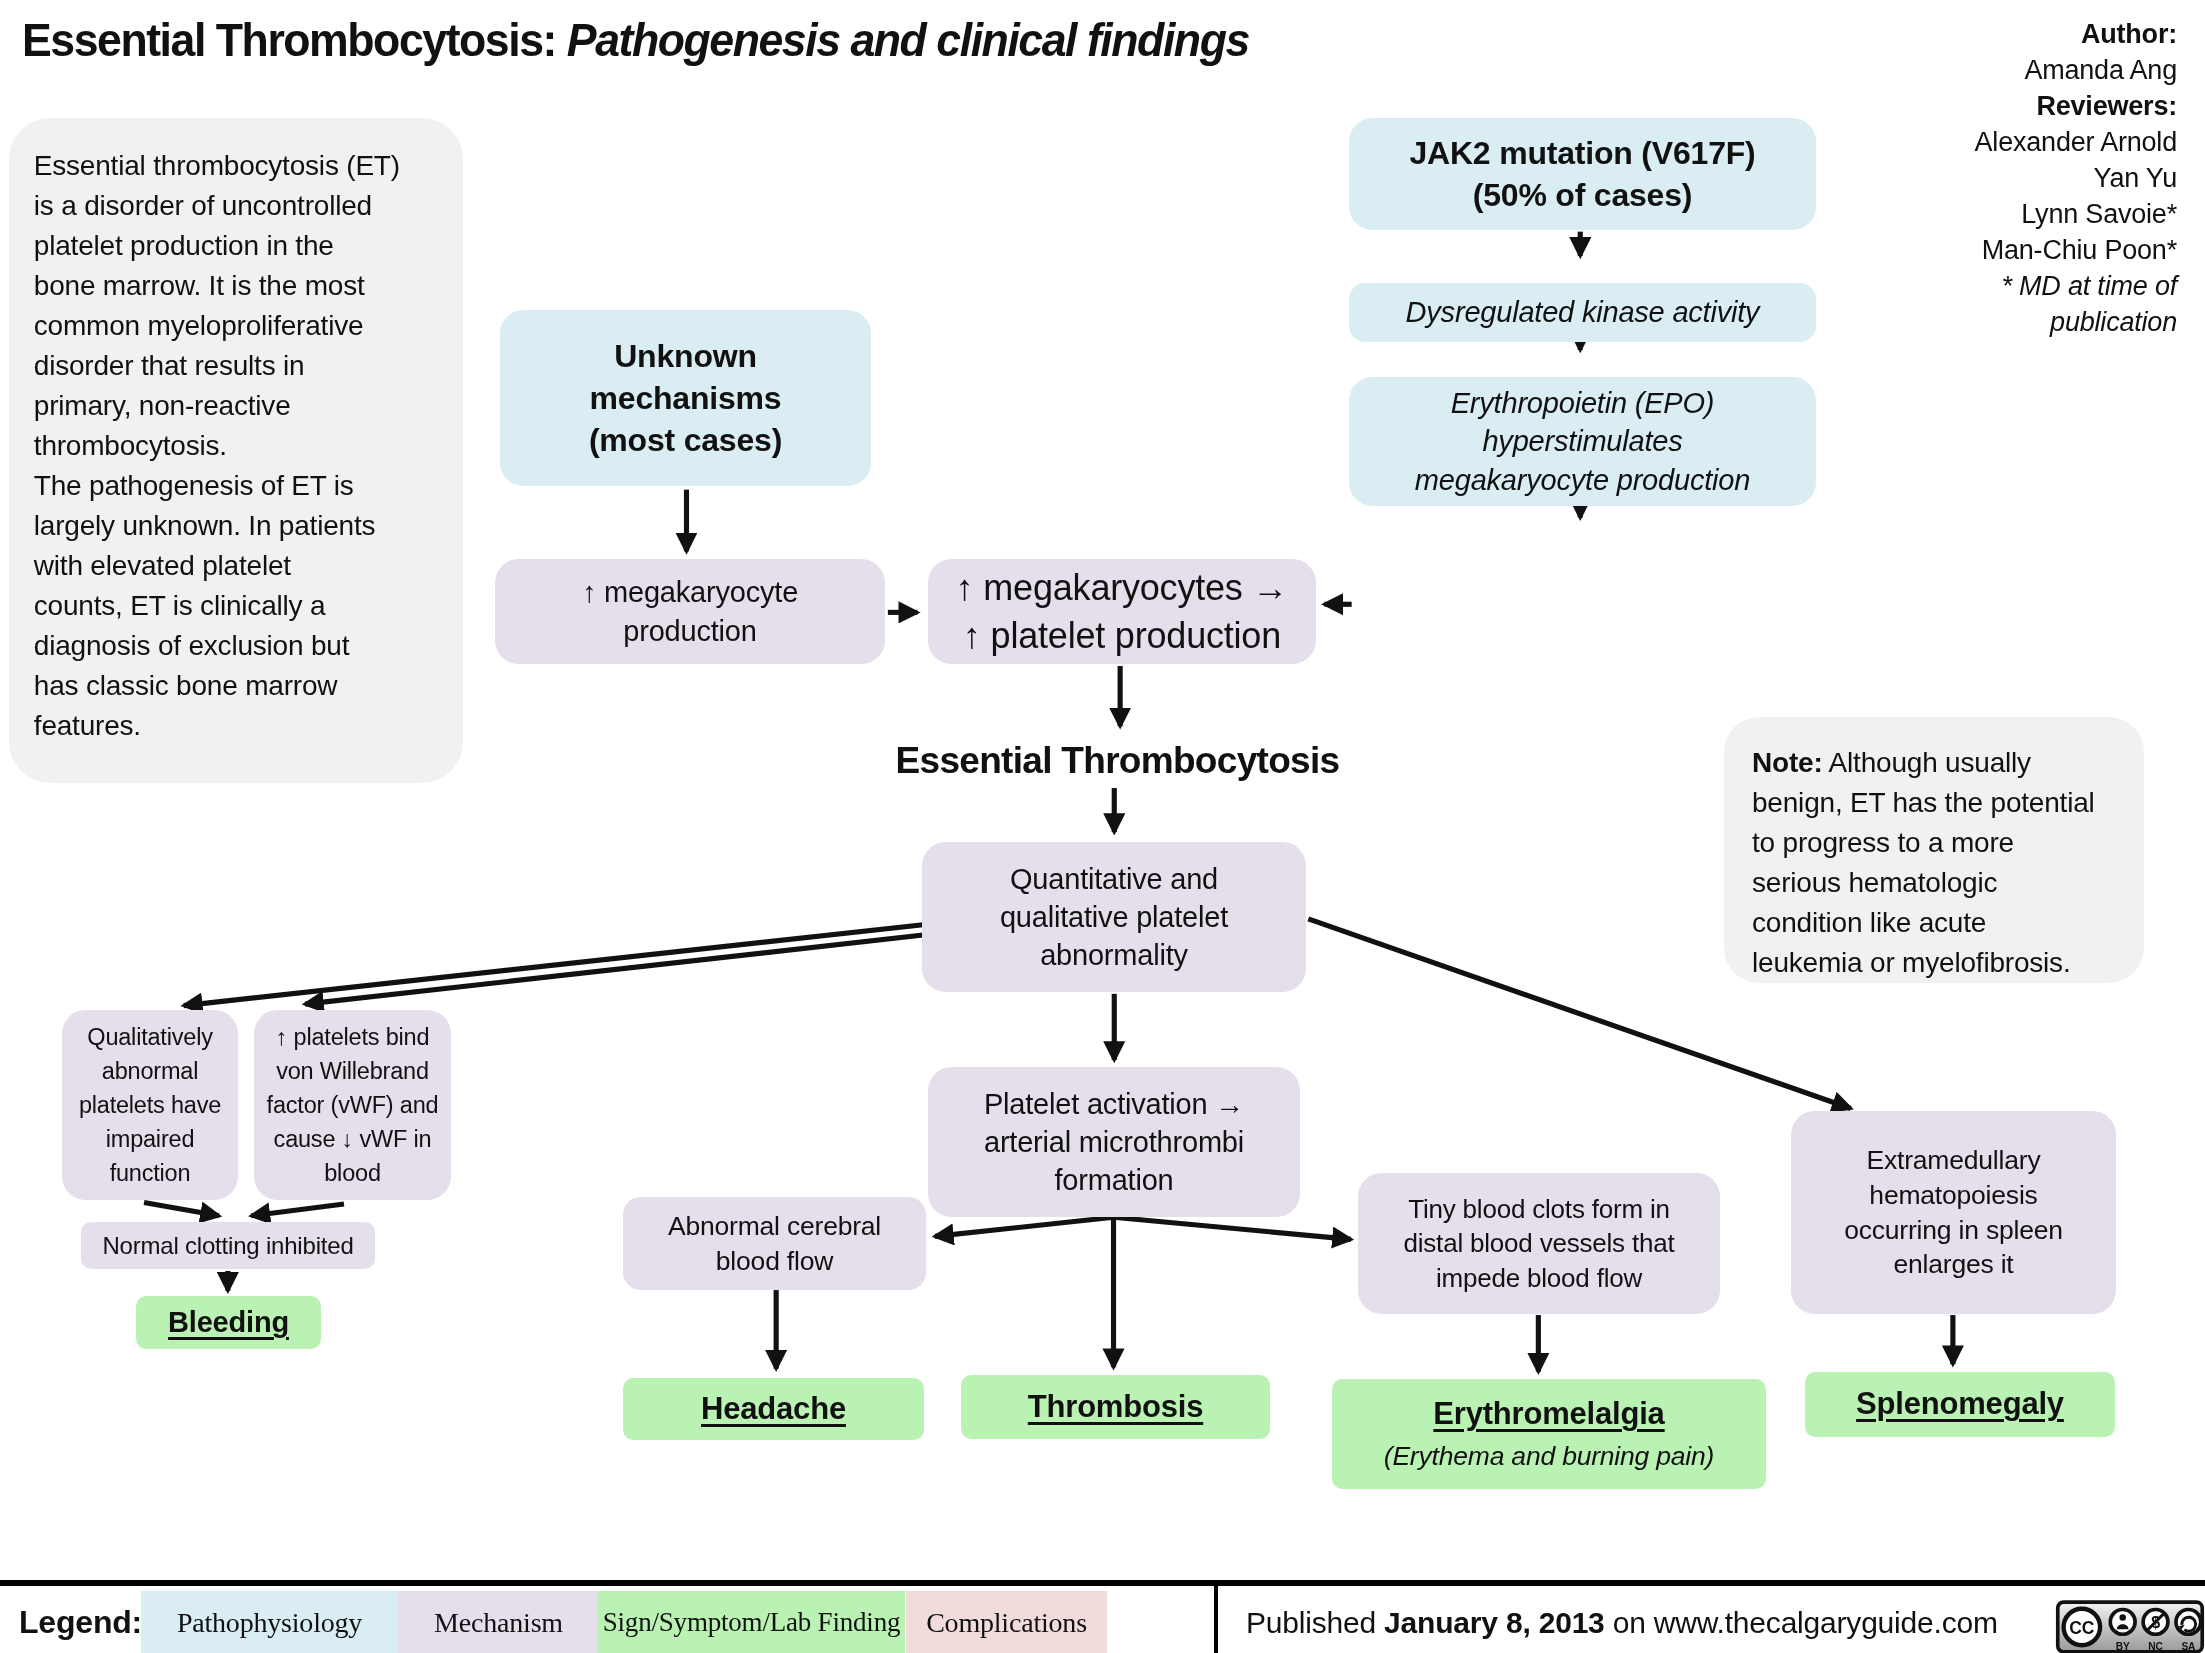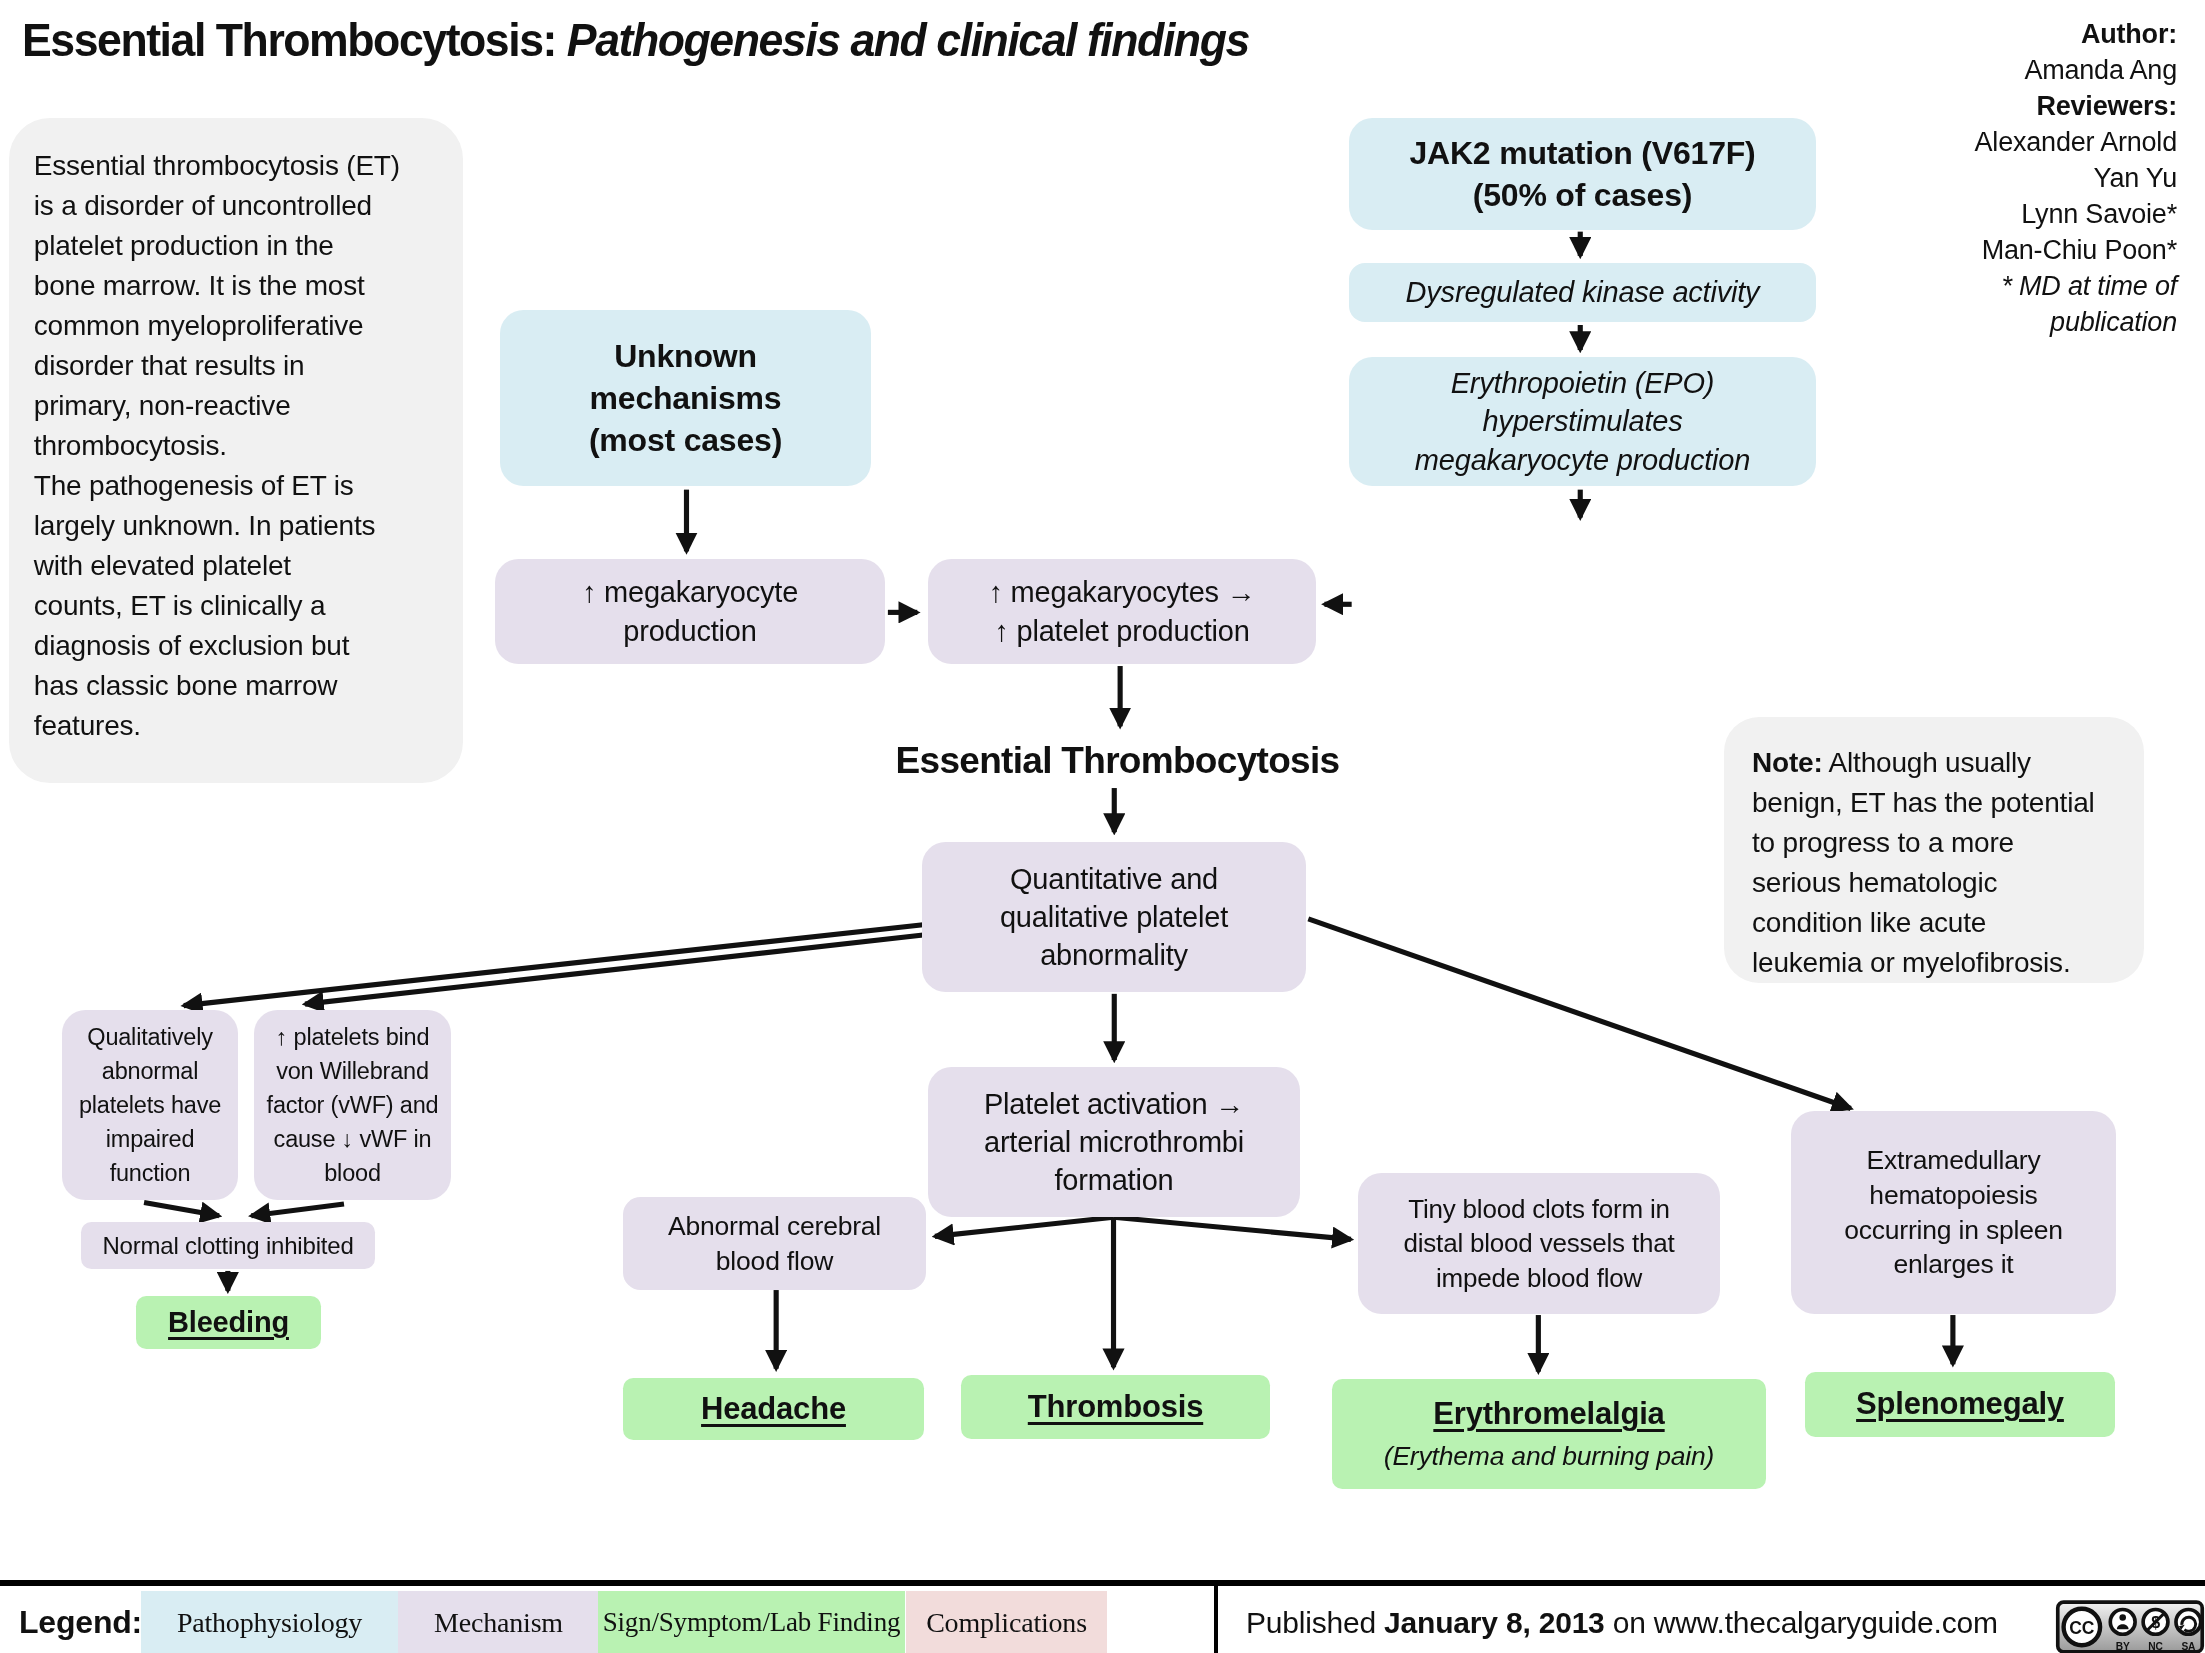--- a/index.html
+++ b/index.html
@@ -15,21 +15,21 @@
   .credits .b{font-weight:bold;}
   .credits .foot{font-style:italic;}
 
   
   .node{position:absolute;display:flex;flex-direction:column;align-items:center;justify-content:center;
         text-align:center;white-space:pre-line;line-height:1.32;box-sizing:border-box;padding:5.9px 10.3px;}
   .blue  {background:#d9edf3;border-radius:23.5px;}
   .purple{background:#e5dfec;border-radius:23.5px;}
   .green {background:#b9f2b2;border-radius:10.3px;}
   .bold{font-weight:bold;}
-  .italic{font-style:italic;}
+  .italic{font-style:italic;margin-top:20px;}
   .outcome{font-weight:bold;text-decoration:underline;text-decoration-thickness:2.9px;text-underline-offset:5.1px;font-size:31px;}
 
   .intro{position:absolute;left:8.8px;top:118px;width:454px;height:665px;background:#f1f1f1;border-radius:41px;
          box-sizing:border-box;padding:28px 25px;font-size:28px;line-height:40px;white-space:pre-line;}
 
   .note{position:absolute;left:1724px;top:717px;width:420px;height:266px;background:#f1f1f1;border-radius:35px;
         box-sizing:border-box;padding:26px 28px;font-size:28px;line-height:40px;white-space:pre-line;text-align:left;}
   .note .b{font-weight:bold;}
 
   .etheading{position:absolute;left:886px;top:737px;width:463px;height:47px;display:flex;align-items:center;justify-content:center;
@@ -130,21 +130,21 @@
 (most cases)</div>
   <div class="node blue bold" style="left:1349px;top:118px;width:467px;height:112px;font-size:32px;">JAK2 mutation (V617F)
 (50% of cases)</div>
   <div class="node blue italic" style="left:1349px;top:263px;width:467px;height:59px;font-size:29px;border-radius:16px;">Dysregulated kinase activity</div>
   <div class="node blue italic" style="left:1349px;top:357px;width:467px;height:129px;font-size:29px;">Erythropoietin (EPO)
 hyperstimulates
 megakaryocyte production</div>
 
   <div class="node purple" style="left:495px;top:559px;width:390px;height:105px;font-size:29px;">↑ megakaryocyte
 production</div>
-  <div class="node purple" style="left:928px;top:559px;width:388px;height:105px;font-size:29px;">↑ megakaryocytes →
+  <div class="node purple" style="left:928px;top:559px;width:388px;height:105px;font-size:36px;">↑ megakaryocytes →
 ↑ platelet production</div>
 
   <div class="etheading">Essential Thrombocytosis</div>
 
   <div class="node purple" style="left:922px;top:842px;width:384px;height:150px;font-size:29px;">Quantitative and
 qualitative platelet
 abnormality</div>
 
   <div class="node purple" style="left:62px;top:1010px;width:176px;height:190px;font-size:23.5px;line-height:1.45;">Qualitatively
 abnormal

